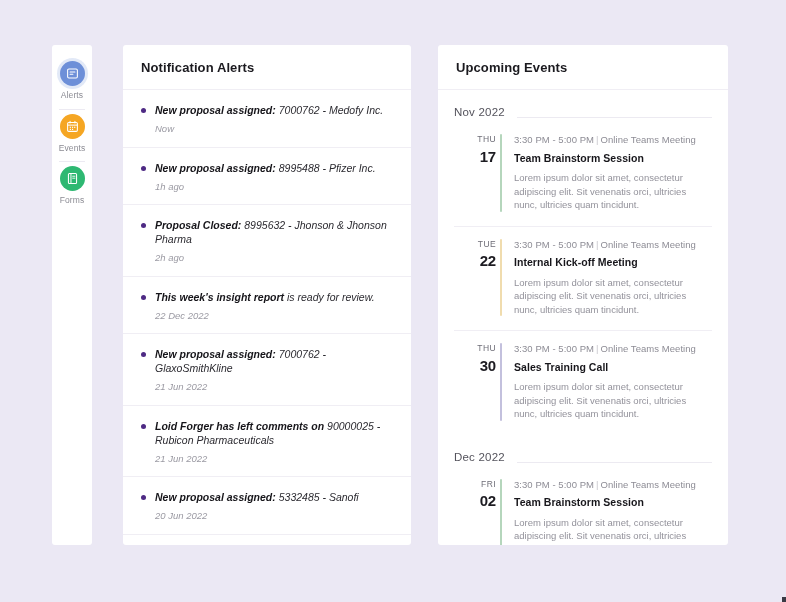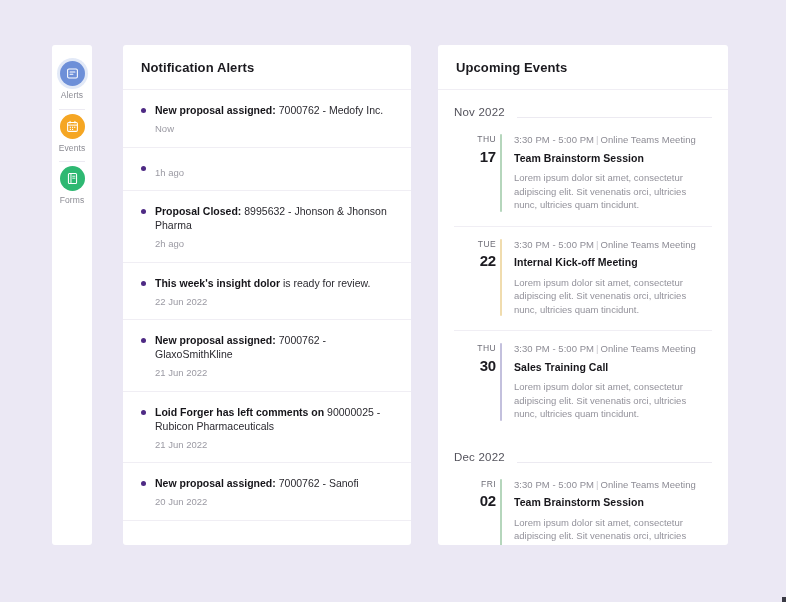--- a/index.html
+++ b/index.html
@@ -108,20 +108,21 @@
     height: 455px;
     overflow: hidden;
   }
 
   .notif-item {
     padding: 13px 16px 13px 18px;
     border-bottom: 1px solid #f0eef4;
     display: flex;
     align-items: flex-start;
     cursor: pointer;
+    font-style: italic;
   }
   .notif-dot {
     width: 5px;
     height: 5px;
     border-radius: 50%;
     background: #4e2a84;
     margin-top: 5px;
     margin-right: 9px;
     flex: 0 0 auto;
   }
@@ -292,55 +293,56 @@
         <div class="notif-item">
           <span class="notif-dot"></span>
           <div class="notif-body">
             <div class="notif-text"><b>New proposal assigned:</b><span> 7000762 - Medofy Inc.</span></div>
             <div class="notif-time">Now</div>
           </div>
         </div>
         <div class="notif-item">
           <span class="notif-dot"></span>
           <div class="notif-body">
+            <div class="notif-text"><b>New proposal assigned:</b><span> 8995488 - Pfizer Inc.</span></div>
             <div class="notif-time">1h ago</div>
           </div>
         </div>
         <div class="notif-item">
           <span class="notif-dot"></span>
           <div class="notif-body">
             <div class="notif-text"><b>Proposal Closed:</b><span> 8995632 - Jhonson &amp; Jhonson Pharma</span></div>
             <div class="notif-time">2h ago</div>
           </div>
         </div>
         <div class="notif-item">
           <span class="notif-dot"></span>
           <div class="notif-body">
-            <div class="notif-text"><b>This week's insight dolor</b><span> is ready for review.</span></div>
-            <div class="notif-time">22 Jun 2022</div>
+            <div class="notif-text"><b>This week's insight report</b><span> is ready for review.</span></div>
+            <div class="notif-time">22 Dec 2022</div>
           </div>
         </div>
         <div class="notif-item">
           <span class="notif-dot"></span>
           <div class="notif-body">
             <div class="notif-text"><b>New proposal assigned:</b><span> 7000762 - GlaxoSmithKline</span></div>
             <div class="notif-time">21 Jun 2022</div>
           </div>
         </div>
         <div class="notif-item">
           <span class="notif-dot"></span>
           <div class="notif-body">
             <div class="notif-text"><b>Loid Forger has left comments on</b><span> 90000025 - Rubicon Pharmaceuticals</span></div>
             <div class="notif-time">21 Jun 2022</div>
           </div>
         </div>
         <div class="notif-item">
           <span class="notif-dot"></span>
           <div class="notif-body">
-            <div class="notif-text"><b>New proposal assigned:</b><span> 7000762 - Sanofi</span></div>
+            <div class="notif-text"><b>New proposal assigned:</b><span> 5332485 - Sanofi</span></div>
             <div class="notif-time">20 Jun 2022</div>
           </div>
         </div>
         <div class="notif-item"></div>
       </div>
   </div>
 
   <div class="panel" id="events-panel">
     <div class="panel-header">
       <span class="panel-title">Upcoming Events</span>

